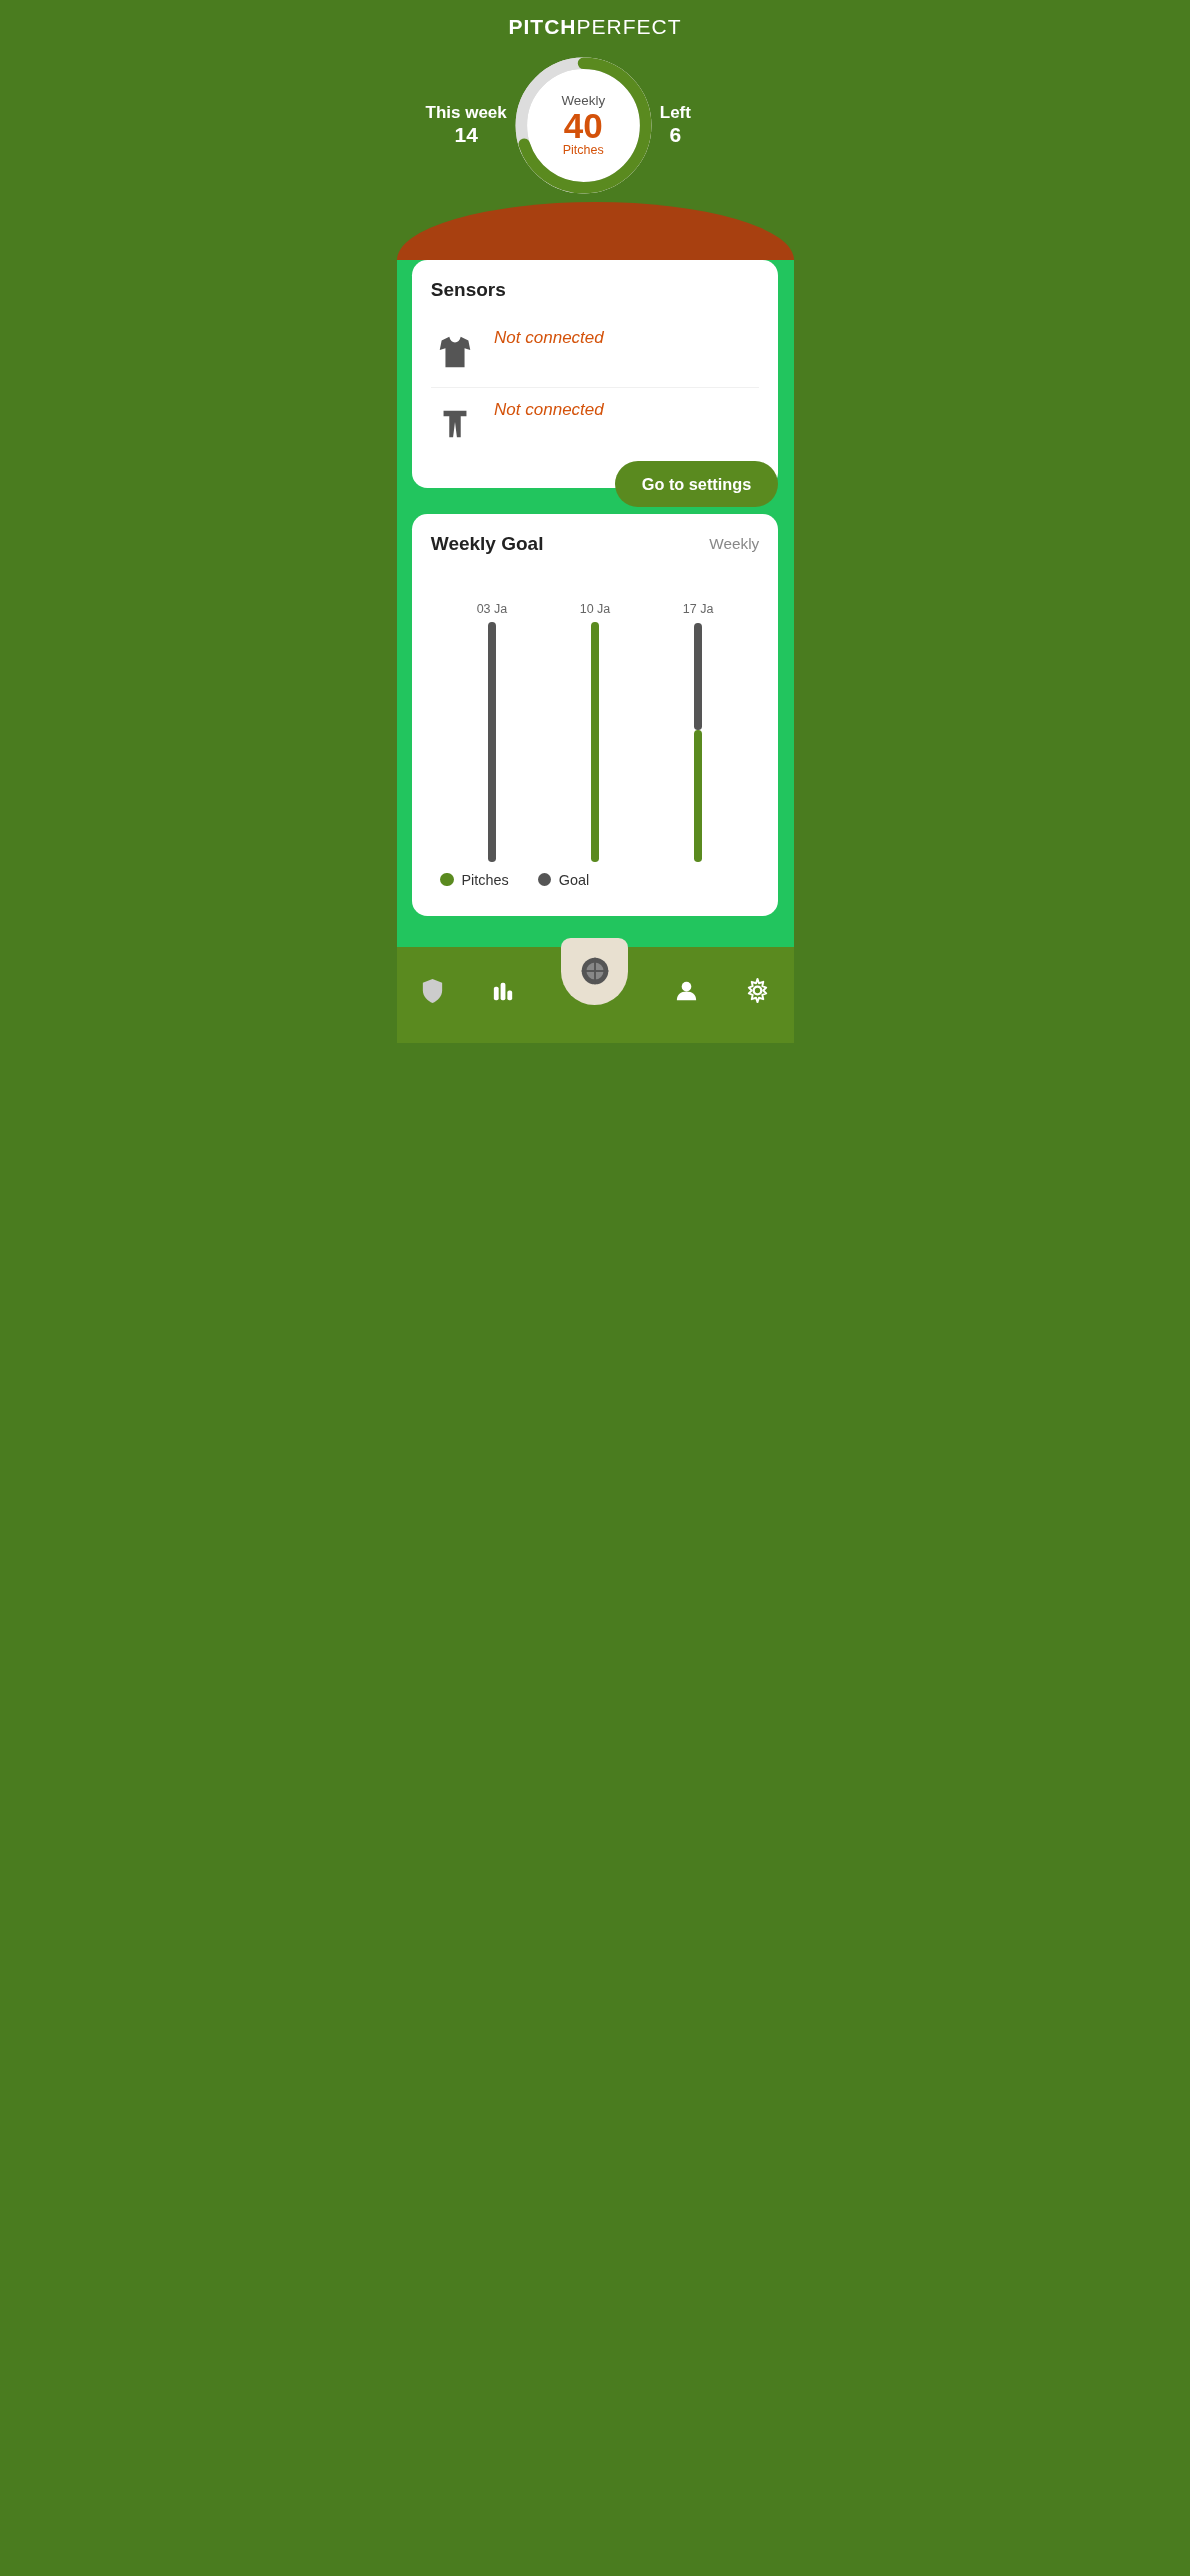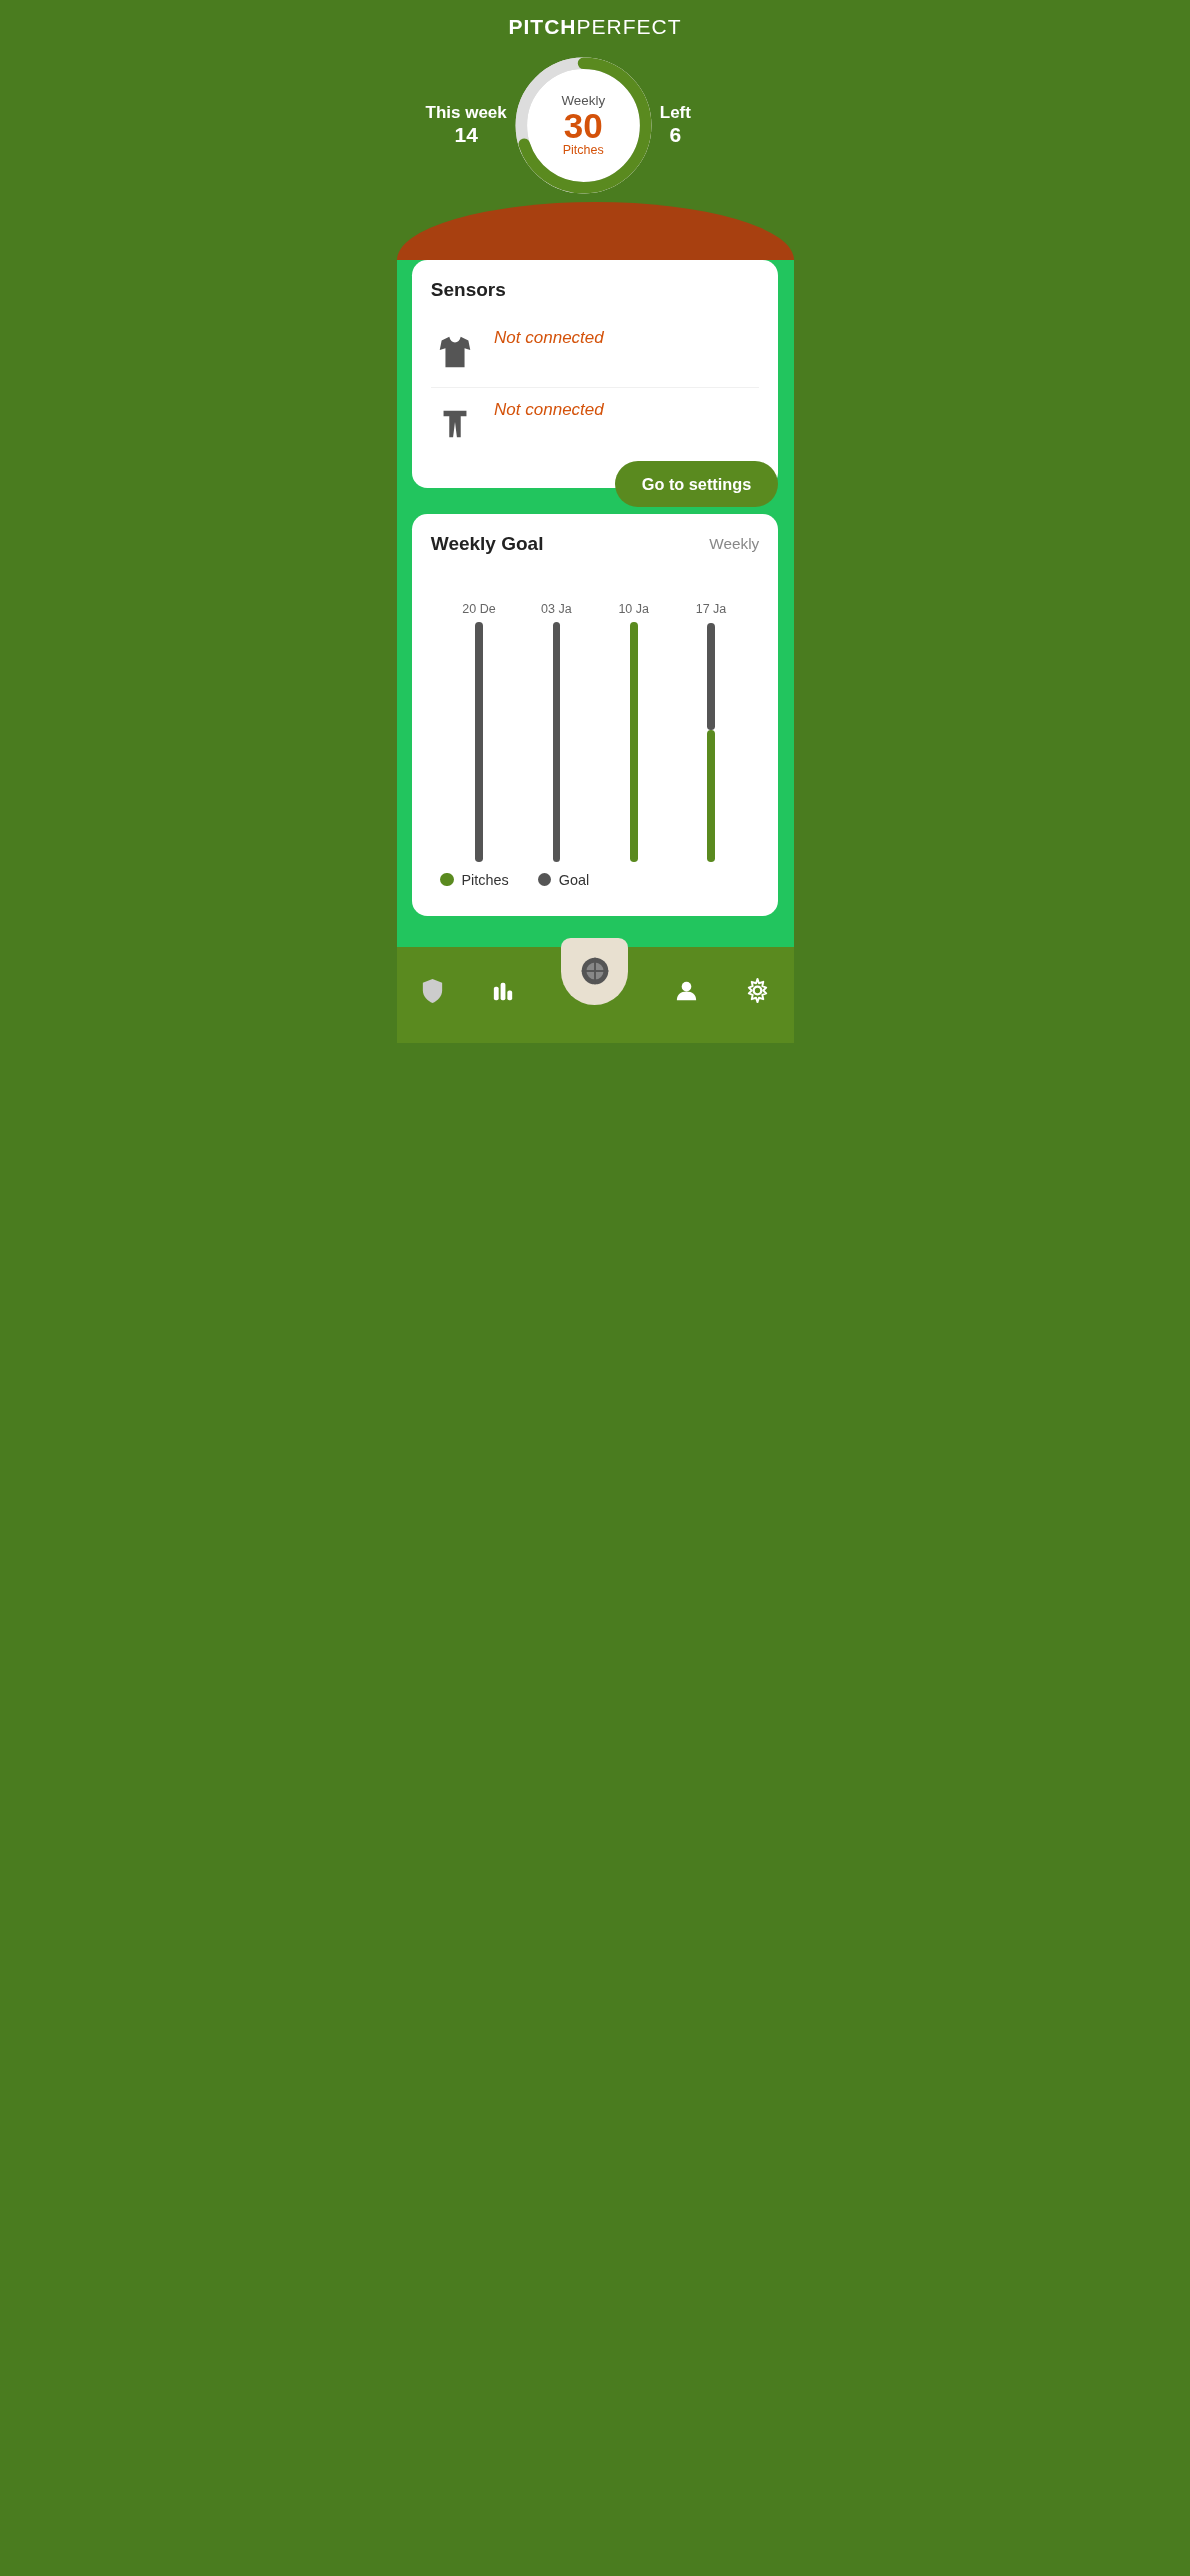--- a/index.html
+++ b/index.html
@@ -282,21 +282,21 @@
     <svg class="gauge-svg" viewBox="0 0 160 160">
 
       <circle cx="80" cy="80" r="65" fill="white" stroke="#e0e0e0" stroke-width="12" fill-opacity="1"></circle>
 
       <circle cx="80" cy="80" r="65" fill="none" stroke="#ddd" stroke-width="12"></circle>
 
       <circle cx="80" cy="80" r="65" fill="none" stroke="#5a8a1f" stroke-width="12" stroke-dasharray="285.9 408.4" stroke-linecap="round"></circle>
     </svg>
     <div class="gauge-inner">
       <div class="gauge-label">Weekly</div>
-      <div class="gauge-number">30</div>
+      <div class="gauge-number">40</div>
       <div class="gauge-sub">Pitches</div>
     </div>
   </div>
 
   <div class="hero-stat">
     <div class="hero-stat-label">Left</div>
     <div class="hero-stat-value">6</div>
   </div>
 </div>
 
@@ -334,26 +334,20 @@
 
   <div class="card" style="margin-top:26px;">
     <div class="weekly-goal-header">
       <div class="weekly-goal-title">Weekly Goal</div>
       <div class="weekly-period">Weekly</div>
     </div>
 
     <div class="chart-area">
       <div class="chart-bars" id="chart-bars-container">
 
-      <div class="chart-col">
-            <div class="chart-date-label">20 De</div>
-            <div class="bar-wrapper">
-              <div class="bar bar-gray" style="height: 240px;"></div>
-            </div>
-          </div>
           <div class="chart-col">
             <div class="chart-date-label">03 Ja</div>
             <div class="bar-wrapper">
               <div class="bar bar-gray" style="height: 240px;"></div>
             </div>
           </div>
           <div class="chart-col">
             <div class="chart-date-label">10 Ja</div>
             <div class="bar-wrapper">
               <div class="bar bar-green" style="height: 240px;"></div>

